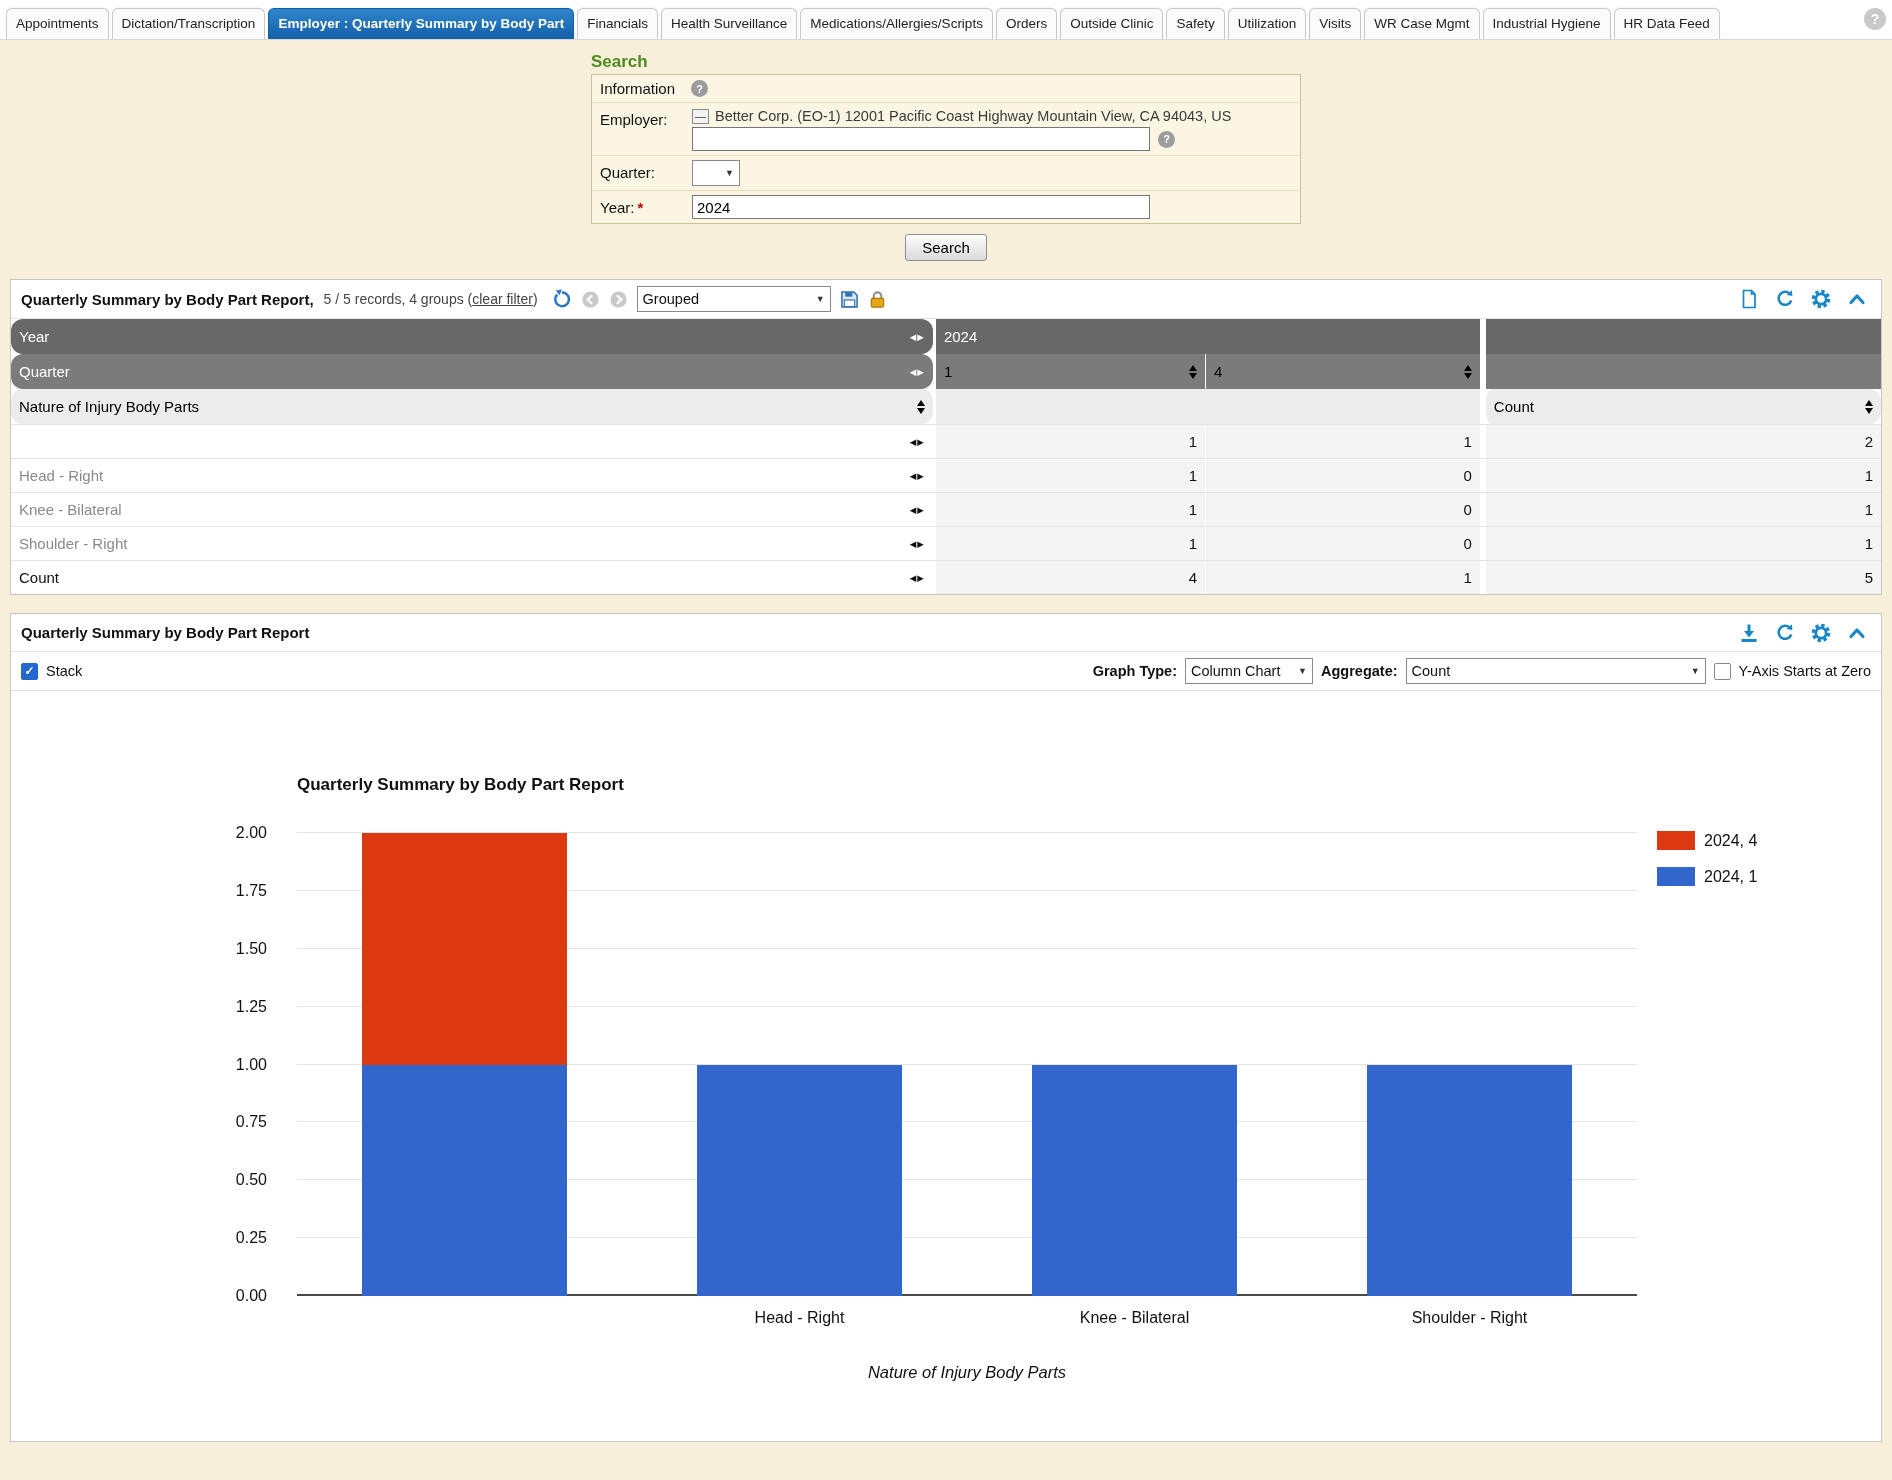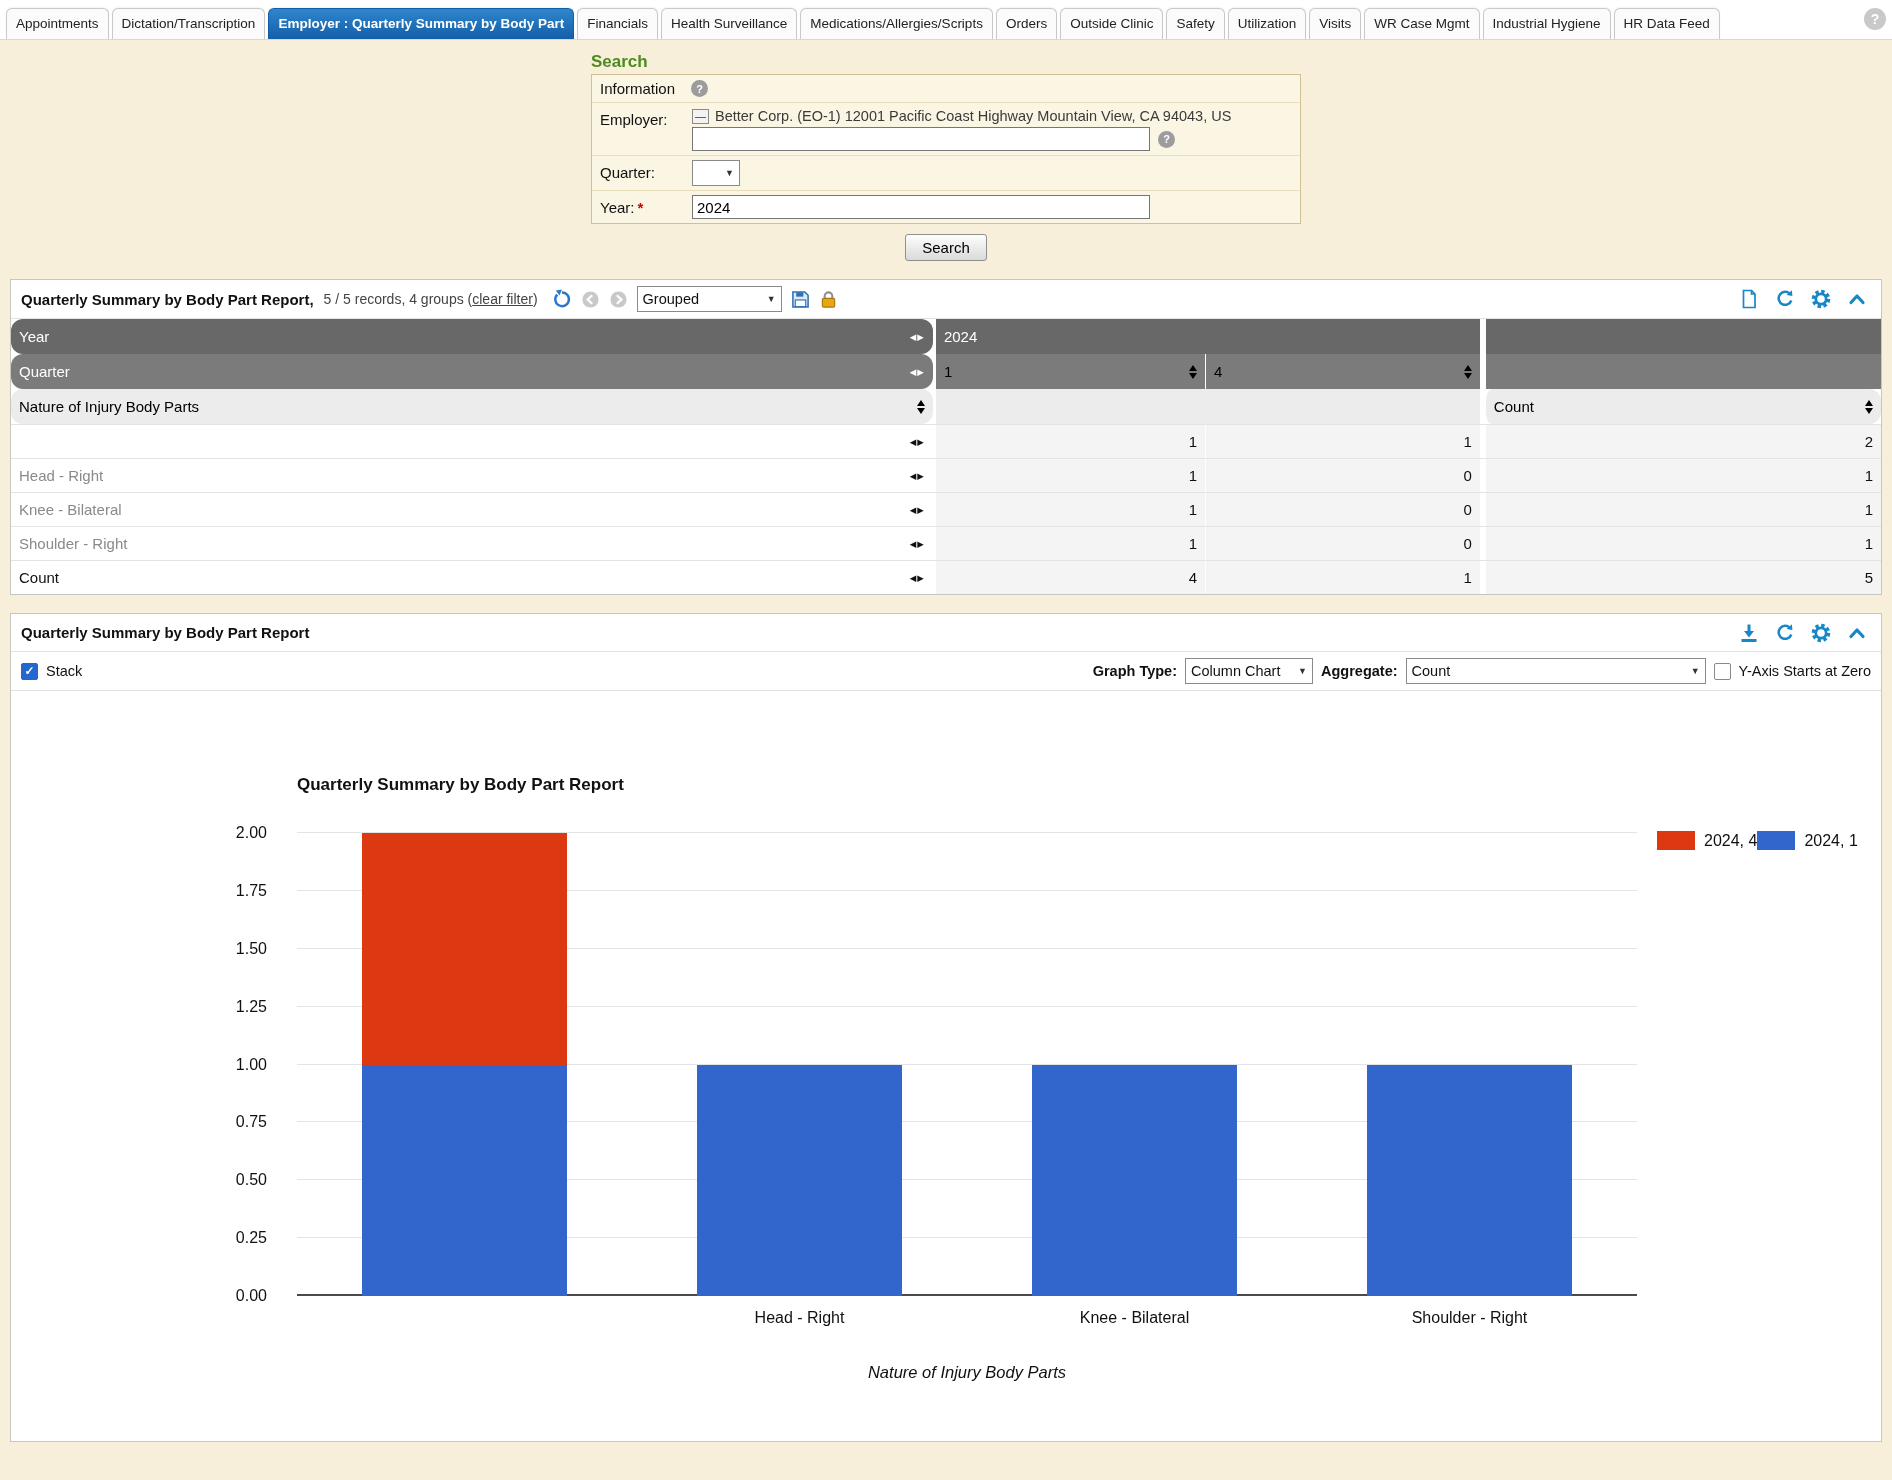--- a/index.html
+++ b/index.html
@@ -96,21 +96,21 @@
   .gridlayer { position:absolute; inset:0; z-index:1; }
   .gridline { position:absolute; left:0; right:0; height:1px; background:#e4e4e4; }
   .gridline.axis { background:#4a4a4a; height:2px; z-index:3; }
   .bars { position:absolute; inset:0; display:flex; z-index:2; }
   .slot { flex:1; display:flex; align-items:flex-end; justify-content:center; }
   .bar { width:61%; height:100%; display:flex; flex-direction:column-reverse; }
   .seg { width:100%; }
   .xcats { position:absolute; left:286px; top:618px; width:1340px; display:flex; font-size:16px; color:#111; }
   .xcat { flex:1; text-align:center; }
   .xtitle { position:absolute; left:286px; width:1340px; top:672px; text-align:center; font-style:italic; font-size:16.5px; }
-  .legend { position:absolute; left:1646px; top:140px; display:flex; flex-direction:row; gap:0; }
+  .legend { position:absolute; left:1646px; top:140px; display:flex; flex-direction:column; gap:17px; }
   .leg-entry { display:flex; align-items:center; gap:9px; font-size:16px; }
   .swatch { width:38px; height:19px; display:inline-block; }
 
   
   .footer { margin-top:auto; display:flex; align-items:center; justify-content:space-between; padding:5px 10px;
             background:#f2e9d1; border-top:1px solid #cdc4a4; font-size:13.5px; color:#1a1a1a; }
   .f-left { display:flex; align-items:center; gap:6px; }
   .infodot { width:15px; height:15px; border-radius:50%; background:#111; color:#fff; font-size:10px; font-weight:bold;
              display:inline-flex; align-items:center; justify-content:center; }
 </style>
@@ -177,21 +177,21 @@
               <circle cx="10" cy="10" r="8.5" fill="#c9c9c9"></circle>
               <path d="M11.8 5.5 L7 10 L11.8 14.5" fill="none" stroke="#fff" stroke-width="2.4"></path>
             </svg>
         </span>
         <span class="icon smicon">
           <svg viewBox="0 0 20 20">
               <circle cx="10" cy="10" r="8.5" fill="#c9c9c9"></circle>
               <path d="M8.2 5.5 L13 10 L8.2 14.5" fill="none" stroke="#fff" stroke-width="2.4"></path>
             </svg>
         </span>
-        <span class="fselect" style="width:145px">
+        <span class="fselect" style="width:194px">
           <span>Grouped</span>
           <span class="caret">▼</span>
         </span>
         <span class="icon smicon">
           <svg viewBox="0 0 20 20">
               <path d="M2 2 h12.5 L18 5.5 V18 H2 Z" fill="#dce9f7" stroke="#2f6fb4" stroke-width="1.6"></path>
               <rect x="5.5" y="2.5" width="7.5" height="4.5" fill="#2f6fb4"></rect>
               <rect x="4.5" y="10.5" width="11" height="7" fill="#fff" stroke="#2f6fb4" stroke-width="1.2"></rect>
             </svg>
         </span>

